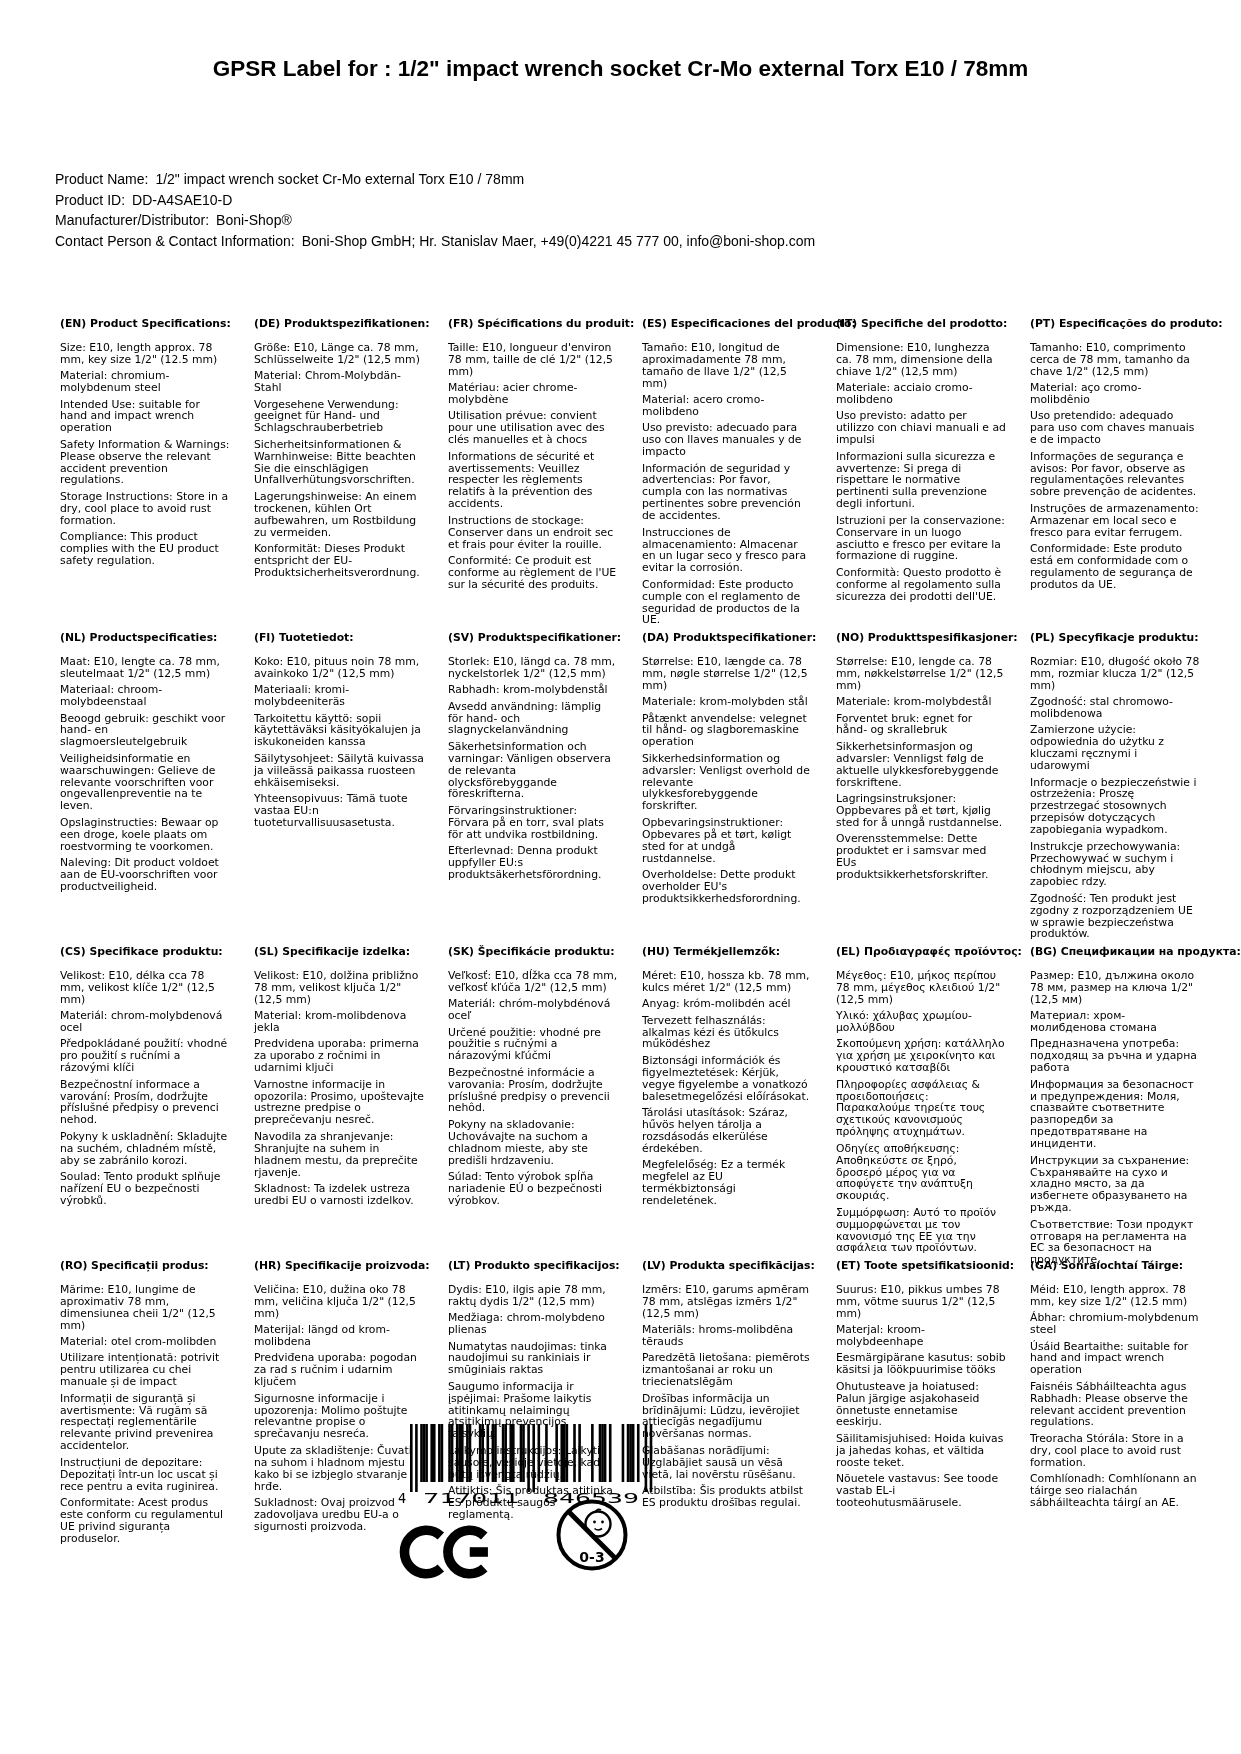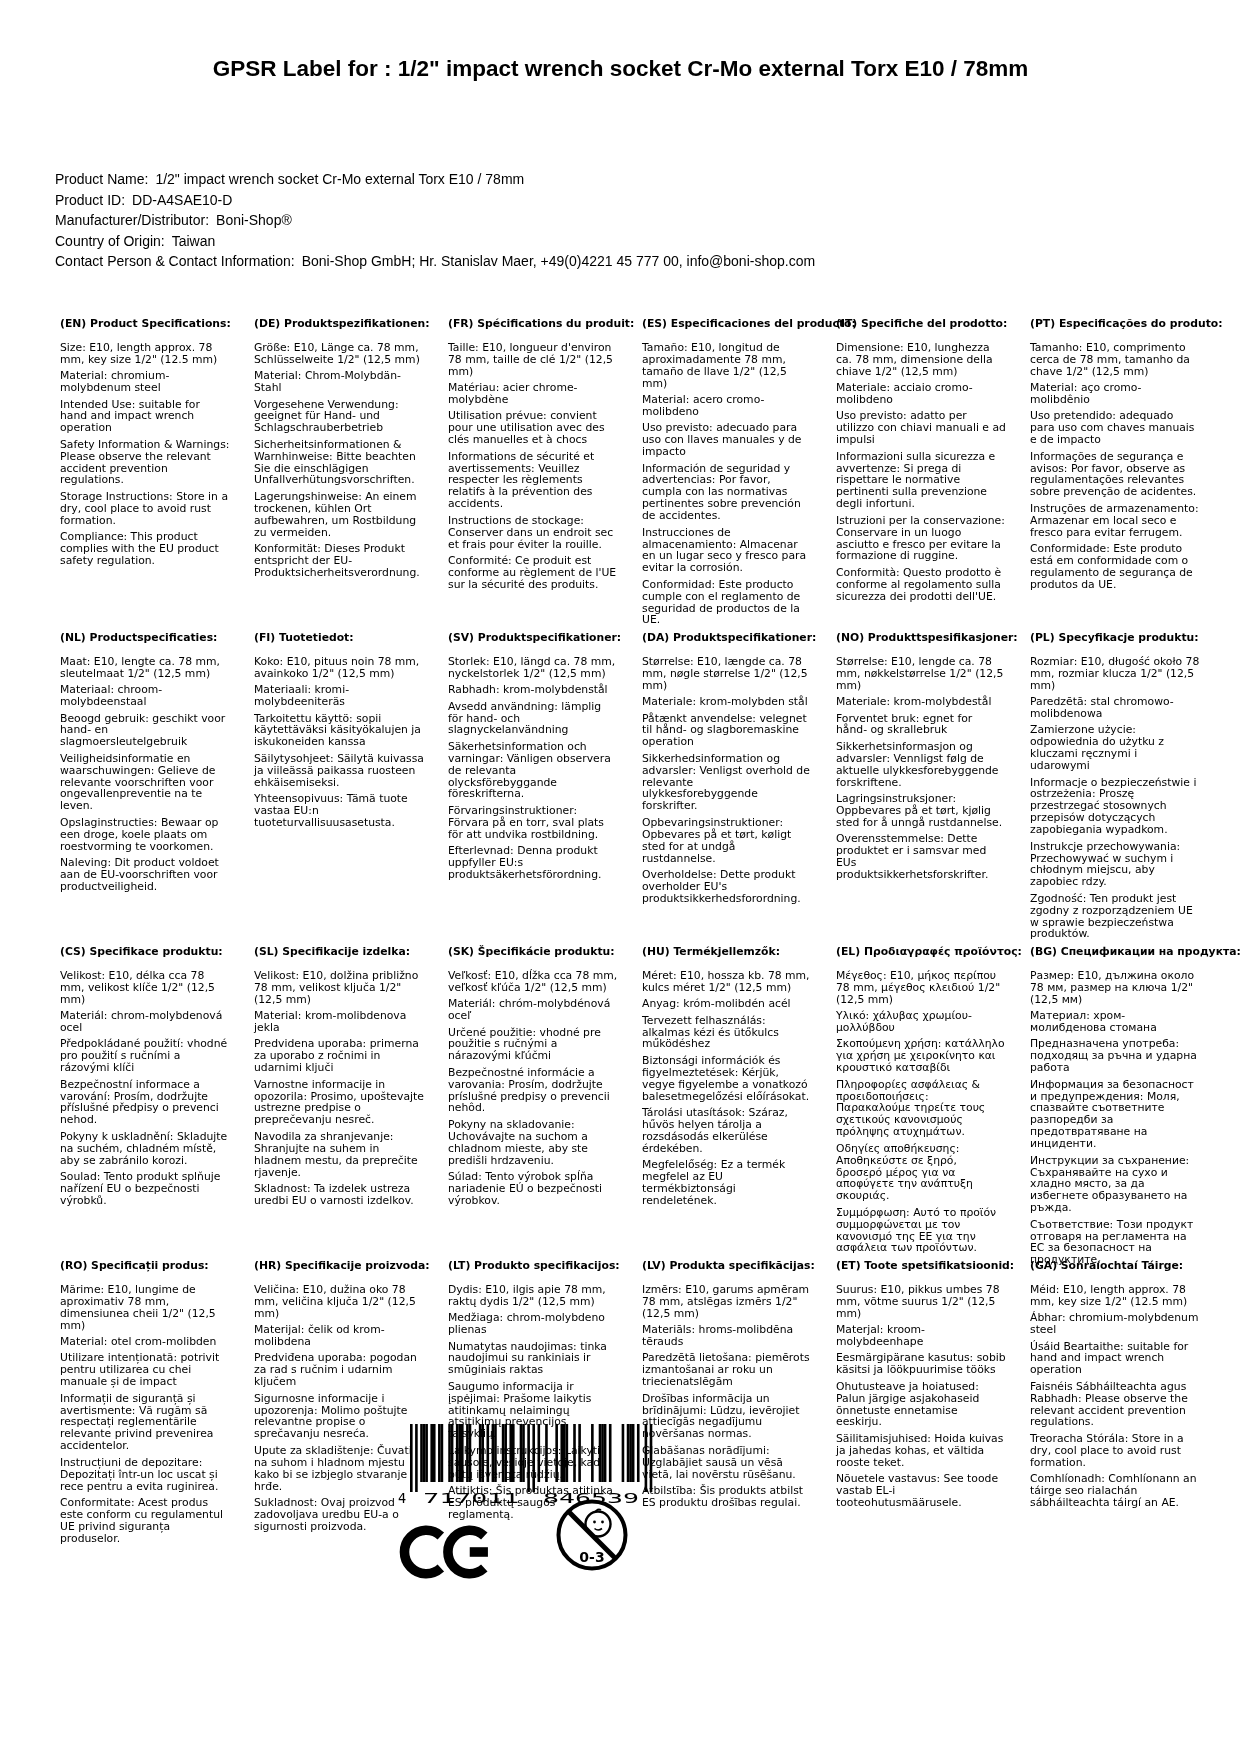--- a/index.html
+++ b/index.html
@@ -34,23 +34,20 @@
     <div>
       <span class="lbl">Product Name:</span><span>1/2" impact wrench socket Cr-Mo external Torx E10 / 78mm</span>
     </div>
     <div>
       <span class="lbl">Product ID:</span><span>DD-A4SAE10-D</span>
     </div>
     <div>
       <span class="lbl">Manufacturer/Distributor:</span><span>Boni-Shop®</span>
     </div>
     <div>
-      <span class="lbl">Country of Origin:</span><span>Taiwan</span>
-    </div>
-    <div>
       <span class="lbl">Contact Person &amp; Contact Information:</span><span>Boni-Shop GmbH; Hr. Stanislav Maer, +49(0)4221 45 777 00, info@boni-shop.com</span>
     </div>
   </div>
 
   <div class="grid" id="lang-grid">
       <div class="block">
         <div class="bh">(EN) Product Specifications:</div>
         <p class="first">Size: E10, length approx. 78 mm, key size 1/2" (12.5 mm)</p>
         <p>Material: chromium-molybdenum steel</p>
         <p>Intended Use: suitable for hand and impact wrench operation</p>
@@ -143,21 +140,21 @@
         <p class="first">Størrelse: E10, lengde ca. 78 mm, nøkkelstørrelse 1/2" (12,5 mm)</p>
         <p>Materiale: krom-molybdestål</p>
         <p>Forventet bruk: egnet for hånd- og skrallebruk</p>
         <p>Sikkerhetsinformasjon og advarsler: Vennligst følg de aktuelle ulykkesforebyggende forskriftene.</p>
         <p>Lagringsinstruksjoner: Oppbevares på et tørt, kjølig sted for å unngå rustdannelse.</p>
         <p>Overensstemmelse: Dette produktet er i samsvar med EUs produktsikkerhetsforskrifter.</p>
       </div>
       <div class="block">
         <div class="bh">(PL) Specyfikacje produktu:</div>
         <p class="first">Rozmiar: E10, długość około 78 mm, rozmiar klucza 1/2" (12,5 mm)</p>
-        <p>Paredzētā: stal chromowo-molibdenowa</p>
+        <p>Zgodność: stal chromowo-molibdenowa</p>
         <p>Zamierzone użycie: odpowiednia do użytku z kluczami ręcznymi i udarowymi</p>
         <p>Informacje o bezpieczeństwie i ostrzeżenia: Proszę przestrzegać stosownych przepisów dotyczących zapobiegania wypadkom.</p>
         <p>Instrukcje przechowywania: Przechowywać w suchym i chłodnym miejscu, aby zapobiec rdzy.</p>
         <p>Zgodność: Ten produkt jest zgodny z rozporządzeniem UE w sprawie bezpieczeństwa produktów.</p>
       </div>
       <div class="block">
         <div class="bh">(CS) Specifikace produktu:</div>
         <p class="first">Velikost: E10, délka cca 78 mm, velikost klíče 1/2" (12,5 mm)</p>
         <p>Materiál: chrom-molybdenová ocel</p>
         <p>Předpokládané použití: vhodné pro použití s ručními a rázovými klíči</p>
@@ -215,21 +212,21 @@
         <p class="first">Mărime: E10, lungime de aproximativ 78 mm, dimensiunea cheii 1/2" (12,5 mm)</p>
         <p>Material: otel crom-molibden</p>
         <p>Utilizare intenționată: potrivit pentru utilizarea cu chei manuale și de impact</p>
         <p>Informații de siguranță și avertismente: Vă rugăm să respectați reglementările relevante privind prevenirea accidentelor.</p>
         <p>Instrucțiuni de depozitare: Depozitați într-un loc uscat și rece pentru a evita ruginirea.</p>
         <p>Conformitate: Acest produs este conform cu regulamentul UE privind siguranța produselor.</p>
       </div>
       <div class="block">
         <div class="bh">(HR) Specifikacije proizvoda:</div>
         <p class="first">Veličina: E10, dužina oko 78 mm, veličina ključa 1/2" (12,5 mm)</p>
-        <p>Materijal: čelik od krom-molibdena</p>
+        <p>Materijal: längd od krom-molibdena</p>
         <p>Predviđena uporaba: pogodan za rad s ručnim i udarnim ključem</p>
         <p>Sigurnosne informacije i upozorenja: Molimo poštujte relevantne propise o sprečavanju nesreća.</p>
         <p>Upute za skladištenje: Čuvati na suhom i hladnom mjestu kako bi se izbjeglo stvaranje hrđe.</p>
         <p>Sukladnost: Ovaj proizvod zadovoljava uredbu EU-a o sigurnosti proizvoda.</p>
       </div>
       <div class="block">
         <div class="bh">(LT) Produkto specifikacijos:</div>
         <p class="first">Dydis: E10, ilgis apie 78 mm, raktų dydis 1/2" (12,5 mm)</p>
         <p>Medžiaga: chrom-molybdeno plienas</p>
         <p>Numatytas naudojimas: tinka naudojimui su rankiniais ir smūginiais raktas</p>

